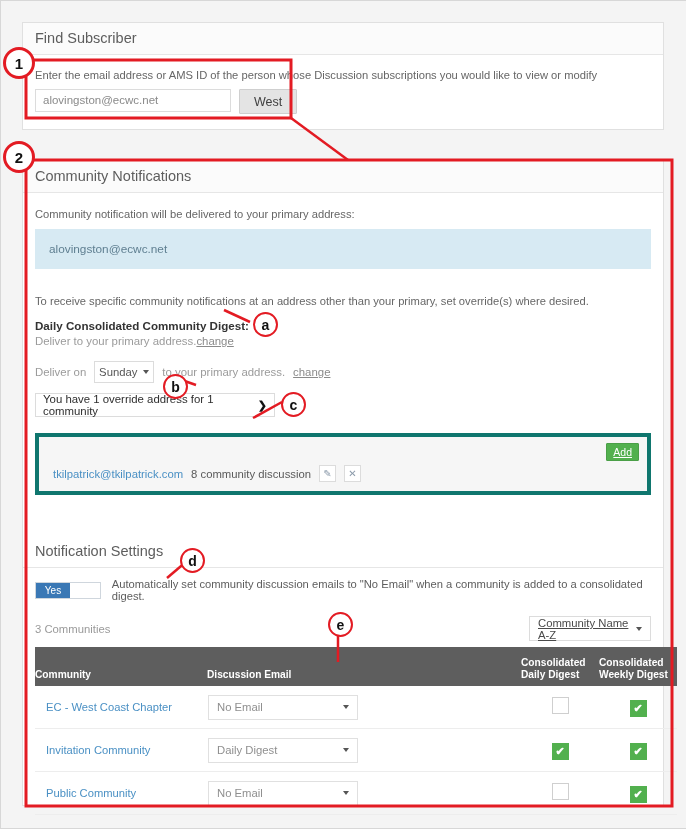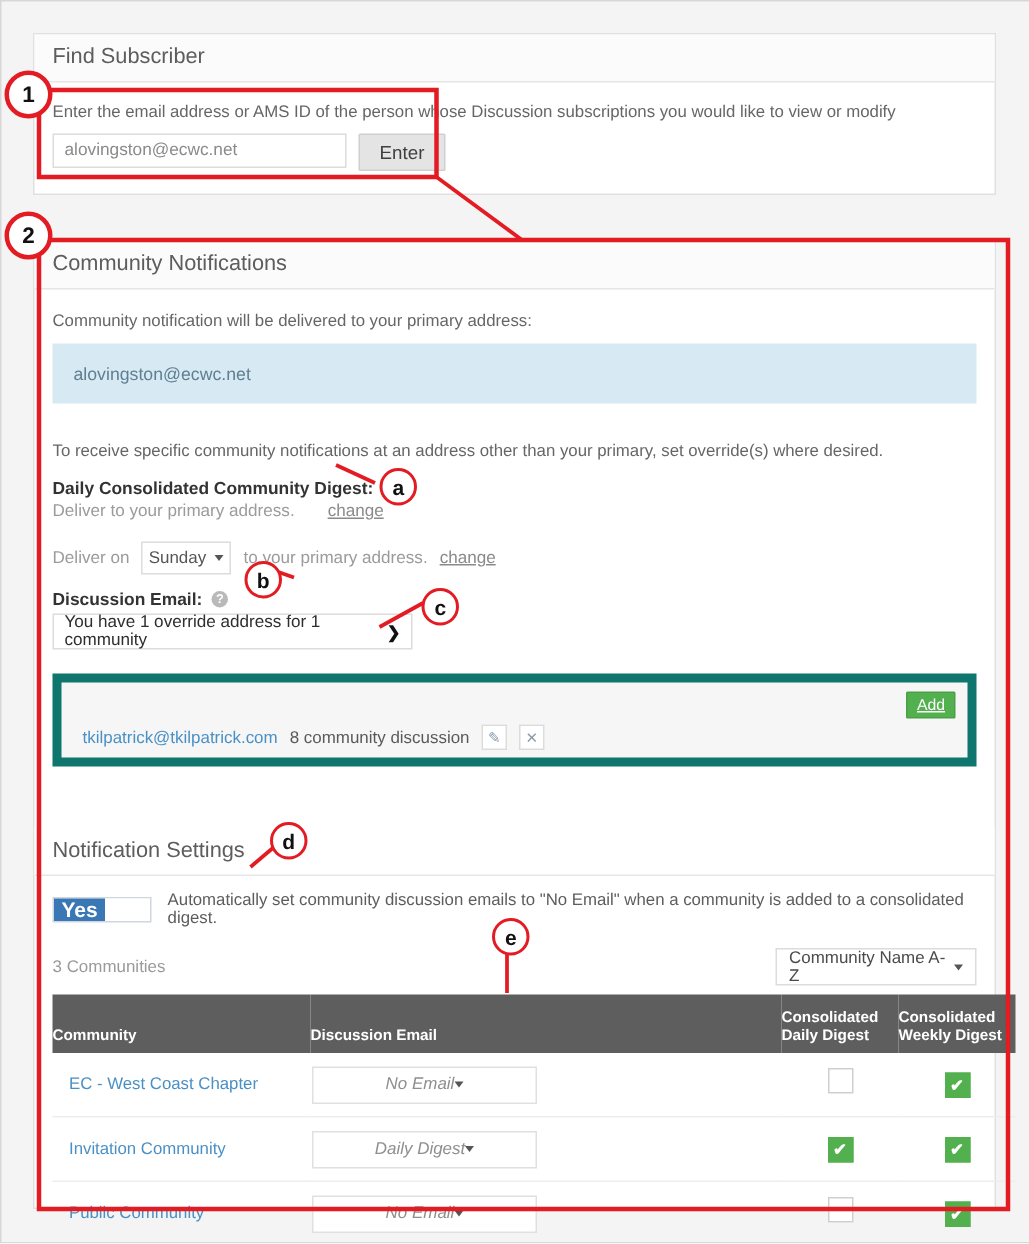--- a/index.html
+++ b/index.html
@@ -41,21 +41,21 @@
   
   #cn-panel{left:22px;top:160px;width:642px;height:646px;}
   .sub-line{font-size:11.2px;color:#666;margin:7px 0 9px 0;}
   .primary-banner{
     background:#d7eaf3;color:#5f7f91;font-size:11.8px;
     padding:13px 14px;margin:0 0 26px 0;
   }
   .ovr-line{font-size:11.2px;color:#666;margin:0 0 12px 0;}
 
   .digest-label{font-size:11.6px;font-weight:bold;color:#333;margin:0 0 3px 0;}
-  .digest-sub{font-size:11.4px;color:#9b9b9b;margin:0 0 14px 0;display:flex;align-items:center;gap:22px;}
+  .digest-sub{font-size:11.4px;color:#9b9b9b;margin:0 0 14px 0;display:flex;align-items:center;gap:0;}
   .digest-sub.row2{gap:8px;margin-bottom:10px;}
   .linky{color:#8a8a8a;text-decoration:underline;cursor:pointer;}
   .qmark{
     display:inline-block;width:11px;height:11px;border-radius:50%;
     background:#b9b9b9;color:#fff;font-size:8.5px;line-height:11px;
     text-align:center;font-weight:bold;vertical-align:middle;margin-left:3px;
   }
   .mini-select{
     width:60px;height:22px;border:1px solid #dcdcdc;background:#fff;
     font-size:11.3px;color:#555;display:inline-flex;align-items:center;
@@ -65,21 +65,21 @@
   .wide-select{
     width:240px;height:24px;border:1px solid #dcdcdc;background:#fff;
     font-size:11.4px;color:#2e2e2e;display:flex;align-items:center;
     justify-content:space-between;padding:0 7px;box-sizing:border-box;cursor:pointer;
     margin-top:2px;
   }
   .chev{font-size:11px;color:#111;font-weight:bold;}
 
   
   .ovr-block{
-    position:relative;background:#f6f6f6;border:6px solid #0f766e;
+    position:relative;background:#f6f6f6;border:4px solid #0f766e;
     margin:16px 0 0 0;height:62px;box-sizing:border-box;
   }
   .btn-add{
     position:absolute;right:8px;top:6px;background:#52b04e;border:1px solid #4a9f47;
     color:#fff;font-size:10.5px;padding:2px 6px;text-decoration:underline;cursor:pointer;
     font-family:"Liberation Sans", sans-serif;border-radius:1px;
   }
   .ovr-row{position:absolute;left:14px;top:28px;display:flex;align-items:center;gap:8px;}
   .ovr-mail{font-size:11.3px;color:#4a90c4;text-decoration:none;cursor:pointer;}
   .ovr-count{font-size:11.3px;color:#5a5a5a;}
@@ -90,52 +90,52 @@
   }
 
   
   .ns-head{
     margin:40px -12px 0 -12px;padding:0 12px;height:32px;line-height:32px;
     font-size:14.5px;color:#5d5d5d;border-bottom:1px solid #e6e6e6;background:#fff;
   }
   .ns-toggle-row{display:flex;align-items:center;gap:11px;margin:10px 0 0 0;}
   .toggle{display:flex;width:69px;height:17px;border:1px solid #cfd6dd;box-sizing:border-box;}
   .toggle .on{
-    flex:0 0 34px;background:#3a78b5;color:#fff;font-size:14px;
-    display:flex;align-items:center;justify-content:center;font-weight:bold;
+    flex:0 0 34px;background:#3a78b5;color:#fff;font-size:10px;
+    display:flex;align-items:center;justify-content:center;font-weight:normal;
   }
   .toggle .off{flex:1;background:#fff;}
   .toggle-text{font-size:11.2px;color:#5d5d5d;}
 
   .count-row{display:flex;align-items:center;justify-content:space-between;margin:14px 0 6px 0;}
   .count-txt{font-size:11.3px;color:#9a9a9a;}
   .sort-select{
-    width:134px;height:25px;border:1px solid #dcdcdc;background:#fff;
+    width:122px;height:25px;border:1px solid #dcdcdc;background:#fff;
     font-size:11.3px;color:#4a4a4a;display:flex;align-items:center;
-    justify-content:space-between;padding:0 8px;box-sizing:border-box;cursor:pointer;
+    justify-content:space-between;padding:0 8px;box-sizing:border-box;cursor:pointer;text-decoration:underline;
   }
 
   table.nt{width:100%;border-collapse:collapse;table-layout:fixed;}
   table.nt thead th{
     background:#5e5e5e;color:#fff;font-size:10.2px;font-weight:bold;
     height:33px;vertical-align:bottom;padding:0 0 6px 0;text-align:left;
   }
   th.c-com{padding-left:11px;width:172px;}
   th.c-de{width:314px;}
   th.c-dd,th.c-wd{width:78px;text-align:center;line-height:11.5px;}
   table.nt tbody td{
     border-bottom:1px solid #ededed;height:40px;vertical-align:middle;
   }
   td.c-com{padding-left:11px;font-size:11.2px;color:#4a90c4;cursor:pointer;}
   td.c-de{}
   td.c-dd,td.c-wd{text-align:center;}
   .row-select{
     width:150px;height:25px;border:1px solid #e0e0e0;background:#fff;
     font-size:11.3px;color:#8f8f8f;display:flex;align-items:center;
-    justify-content:center;padding:0 8px;box-sizing:border-box;cursor:pointer;font-style:italic;
+    justify-content:space-between;padding:0 8px;box-sizing:border-box;cursor:pointer;
   }
   .cbox{
     width:17px;height:17px;border:1px solid #cfcfcf;background:#fff;
     display:inline-flex;align-items:center;justify-content:center;box-sizing:border-box;cursor:pointer;
   }
   .cbox.checked{background:#52b04e;border-color:#52b04e;color:#fff;font-size:11px;font-weight:bold;}
 
   
   .ann{position:absolute;left:0;top:0;width:686px;height:829px;pointer-events:none;}
   .badge{
@@ -151,21 +151,21 @@
 
 <div class="page">
   <div class="page-frame"></div>
 
   <div class="panel" id="find-panel">
     <div class="panel-head">Find Subscriber</div>
     <div class="panel-body">
       <div class="help-line">Enter the email address or AMS ID of the person whose Discussion subscriptions you would like to view or modify</div>
       <div class="find-row">
         <input class="text-input" type="text" value="alovingston@ecwc.net" style="">
-        <button class="btn-find">Enter</button>
+        <button class="btn-find">West</button>
       </div>
     </div>
   </div>
 
   <div class="panel" id="cn-panel">
     <div class="panel-head">Community Notifications</div>
     <div class="panel-body">
 
       <div class="sub-line">Community notification will be delivered to your primary address:</div>
       <div class="primary-banner">alovingston@ecwc.net</div>
@@ -183,24 +183,20 @@
       <div class="digest-sub row2">
         <span>Deliver on</span>
         <span class="mini-select">
           <span>Sunday</span>
           <span class="caret"></span>
         </span>
         <span>to your primary address.</span>
         <span class="linky">change</span>
       </div>
 
-      <div class="digest-label">
-        <span>Discussion Email:</span>
-        <span class="qmark">?</span>
-      </div>
       <div class="wide-select">
         <span>You have 1 override address for 1 community</span>
         <span class="chev">❯</span>
       </div>
 
       <div class="ovr-block">
         <button class="btn-add">Add</button>
         <div class="ovr-row">
           <span class="ovr-mail">tkilpatrick@tkilpatrick.com</span>
           <span class="ovr-count">8 community discussion</span>

